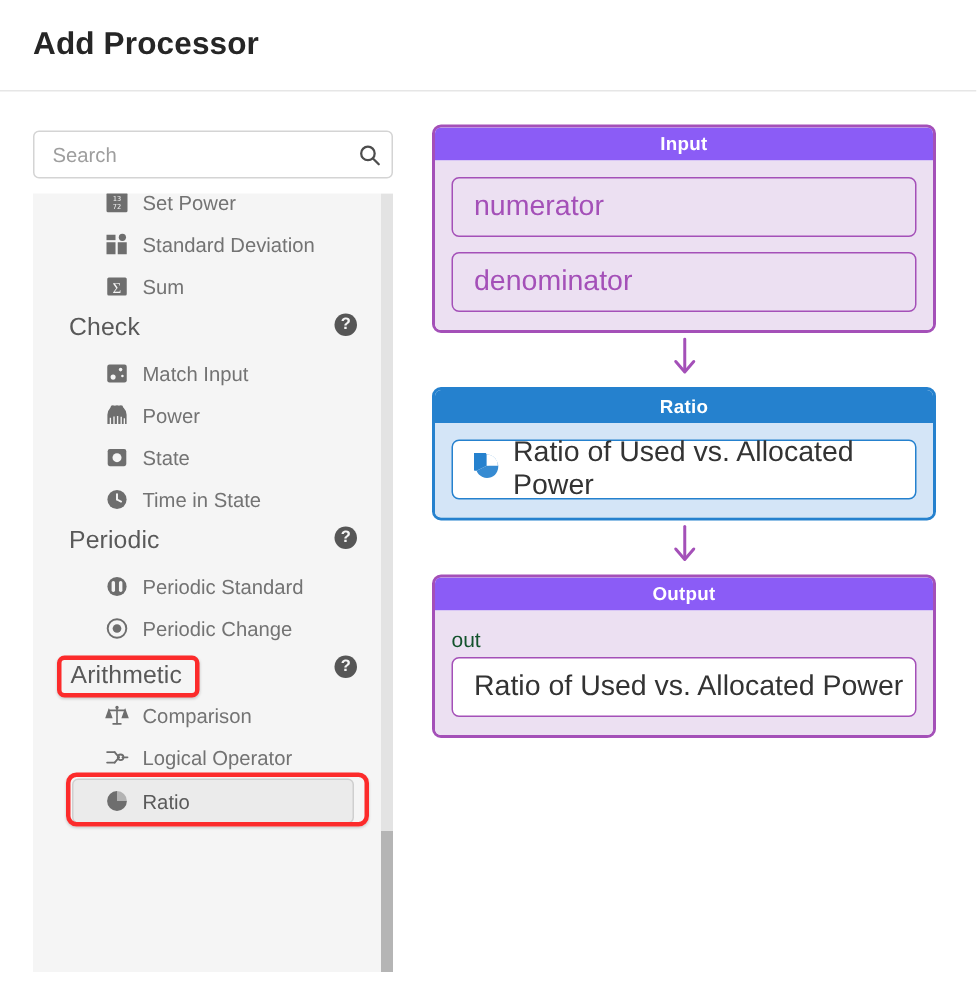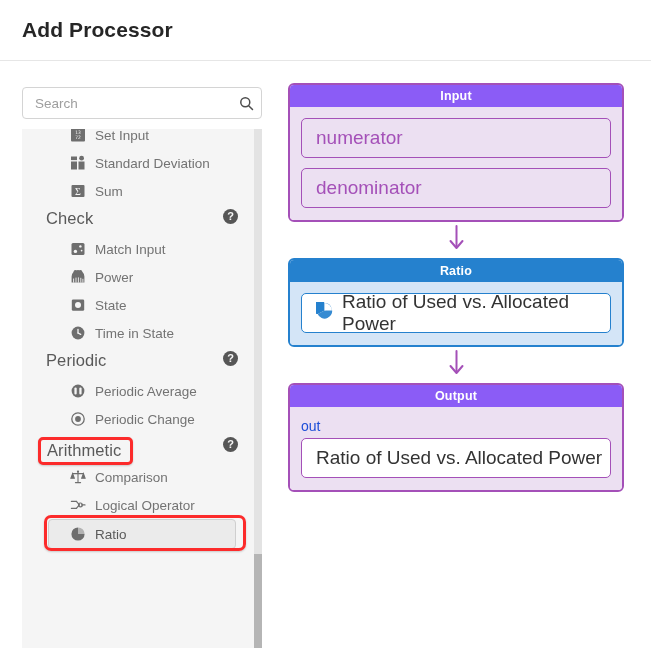--- a/index.html
+++ b/index.html
@@ -242,21 +242,21 @@
     background: #ffffff;
     color: #333333;
   }
   .slot-white-blue {
     border: 1px solid #2581ce;
     background: #ffffff;
     color: #333333;
   }
   .out-label {
     font-size: 14px;
-    color: #1d4ed8;
+    color: #14532d;
     margin-bottom: 4px;
     display: block;
   }
 
   .arrow-row {
     width: 336px;
     display: flex;
     align-items: center;
     justify-content: center;
     height: 36px;
@@ -288,21 +288,21 @@
 
     <div id="processor-list">
       <div id="list-inner">
           <div style="position: relative;">
             <div class="list-item">
               <svg class="item-icon" width="16" height="16" viewBox="0 0 16 16">
                 <rect x="1" y="1.5" width="14" height="13" rx="1" fill="#6e6e6e"></rect>
                 <text x="8" y="7" font-size="4.6" fill="#f5f5f5" text-anchor="middle" font-family="monospace">13</text>
                 <text x="8" y="12.4" font-size="4.6" fill="#f5f5f5" text-anchor="middle" font-family="monospace">72</text>
               </svg>
-              <span class="item-label">Set Input</span>
+              <span class="item-label">Set Power</span>
             </div>
           </div>
           <div style="position: relative;">
             <div class="list-item">
               <svg class="item-icon" width="16" height="16" viewBox="0 0 16 16">
                 <rect x="1" y="6.5" width="6" height="8" fill="#6e6e6e"></rect>
                 <rect x="8.5" y="6.5" width="6" height="8" fill="#6e6e6e"></rect>
                 <rect x="1" y="1.5" width="6" height="3.6" fill="#6e6e6e"></rect>
                 <circle cx="11.6" cy="3.2" r="2.4" fill="#6e6e6e"></circle>
               </svg>
@@ -377,21 +377,21 @@
           </div>
           <div style="position: relative;">
             <div class="list-item">
               <svg class="item-icon" width="16" height="16" viewBox="0 0 16 16">
                 <circle cx="8" cy="8" r="6.4" fill="#6e6e6e"></circle>
                 <g fill="#f5f5f5">
                   <rect x="4.4" y="4.4" width="2.3" height="7.2" rx="1.1"></rect>
                   <rect x="9.3" y="4.4" width="2.3" height="7.2" rx="1.1"></rect>
                 </g>
               </svg>
-              <span class="item-label">Periodic Average</span>
+              <span class="item-label">Periodic Standard</span>
             </div>
           </div>
           <div style="position: relative;">
             <div class="list-item">
               <svg class="item-icon" width="16" height="16" viewBox="0 0 16 16">
                 <circle cx="8" cy="8" r="6.2" fill="none" stroke="#6e6e6e" stroke-width="1.3"></circle>
                 <circle cx="8" cy="8" r="2.9" fill="#6e6e6e"></circle>
               </svg>
               <span class="item-label">Periodic Change</span>
             </div>

